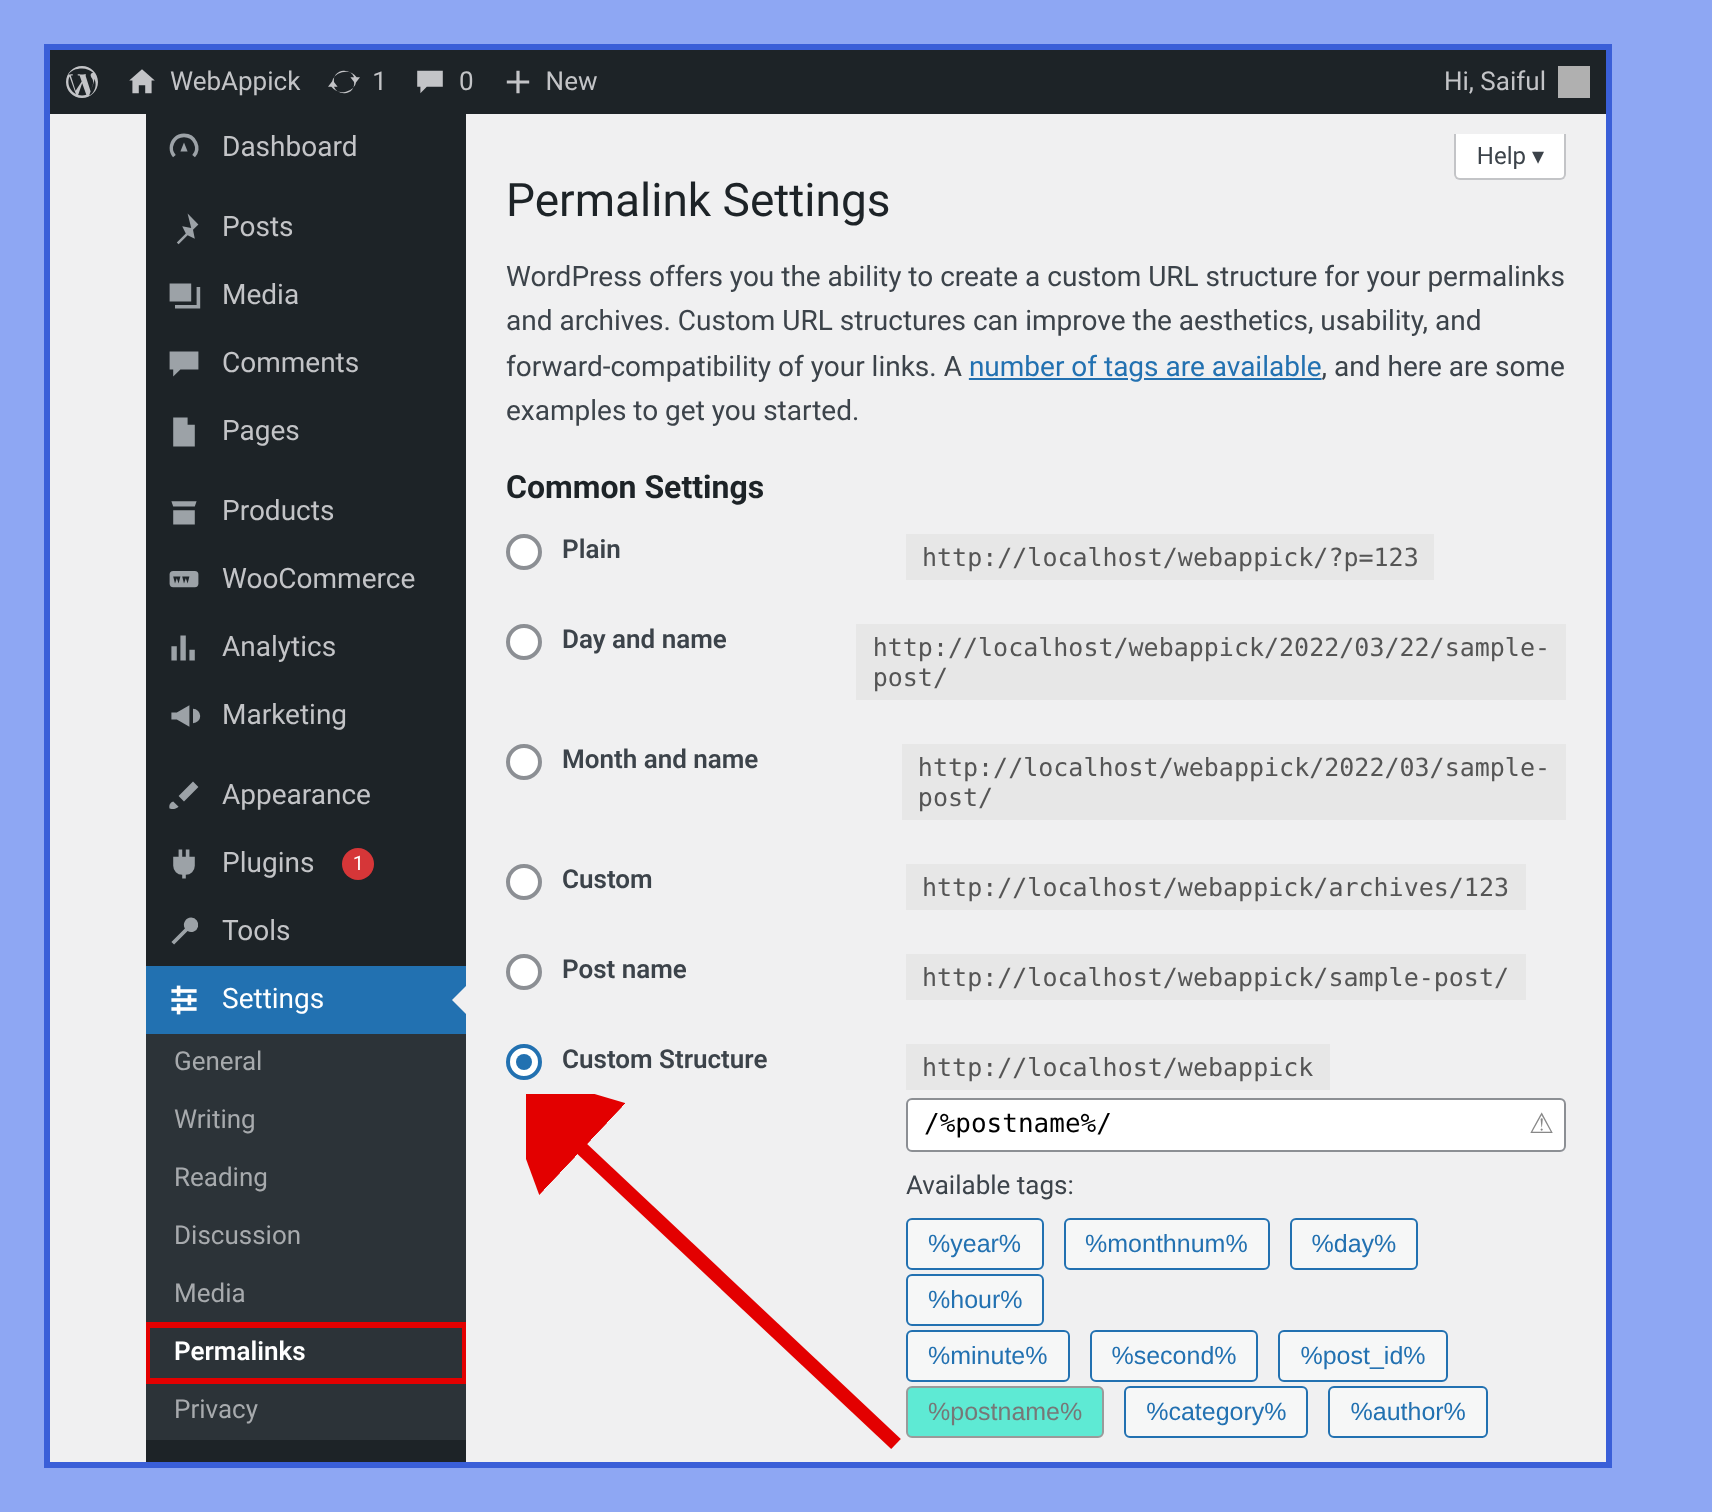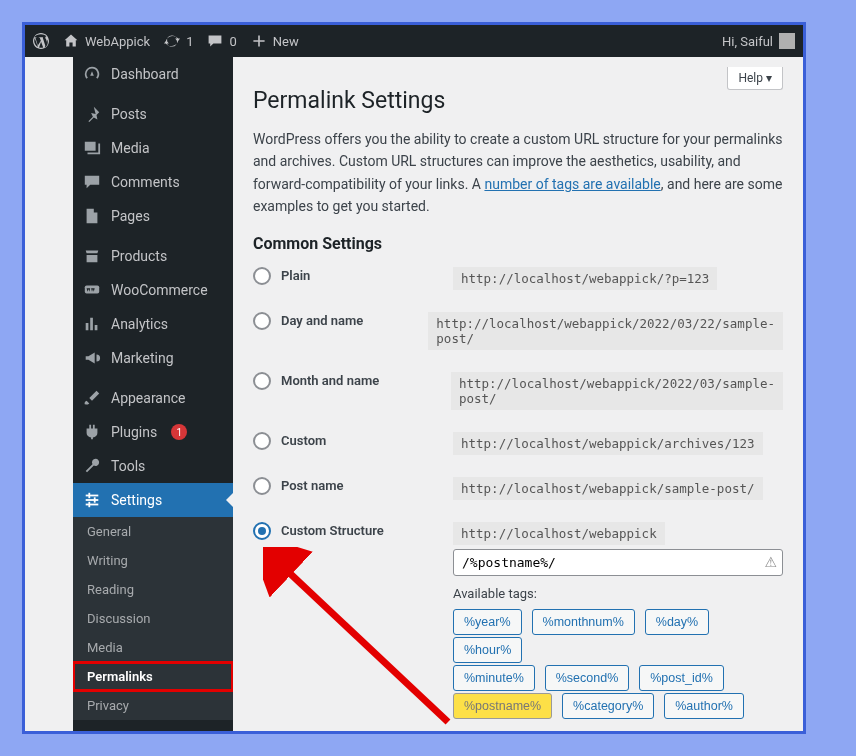--- a/index.html
+++ b/index.html
@@ -173,21 +173,21 @@
     background: #f6f7f7;
     padding: 5px 10px;
     font-size: 12.5px;
     border-radius: 3px;
     margin: 0 6px 2px 0;
     cursor: pointer;
   }
   .tag-btn.inactive {
     border-color: #9a9a9a;
     color: #777;
-    background: #fde047;
+    background: #5eead4;
   }
   
   .arrow-overlay {
     position: absolute;
     pointer-events: none;
   }
 </style>
 </head>
 <body>
 

